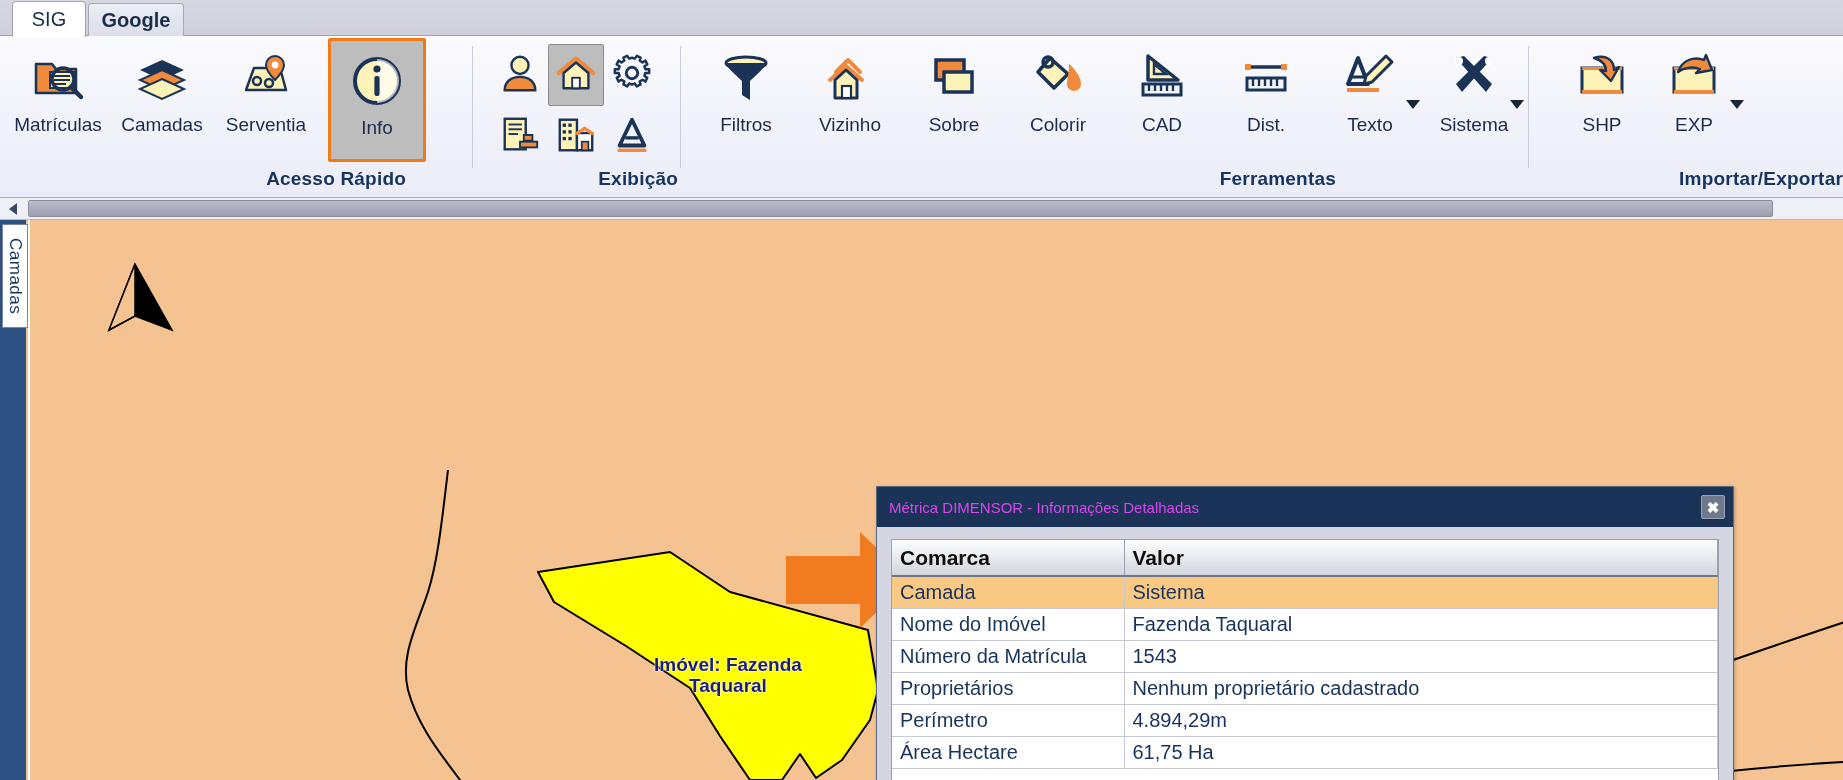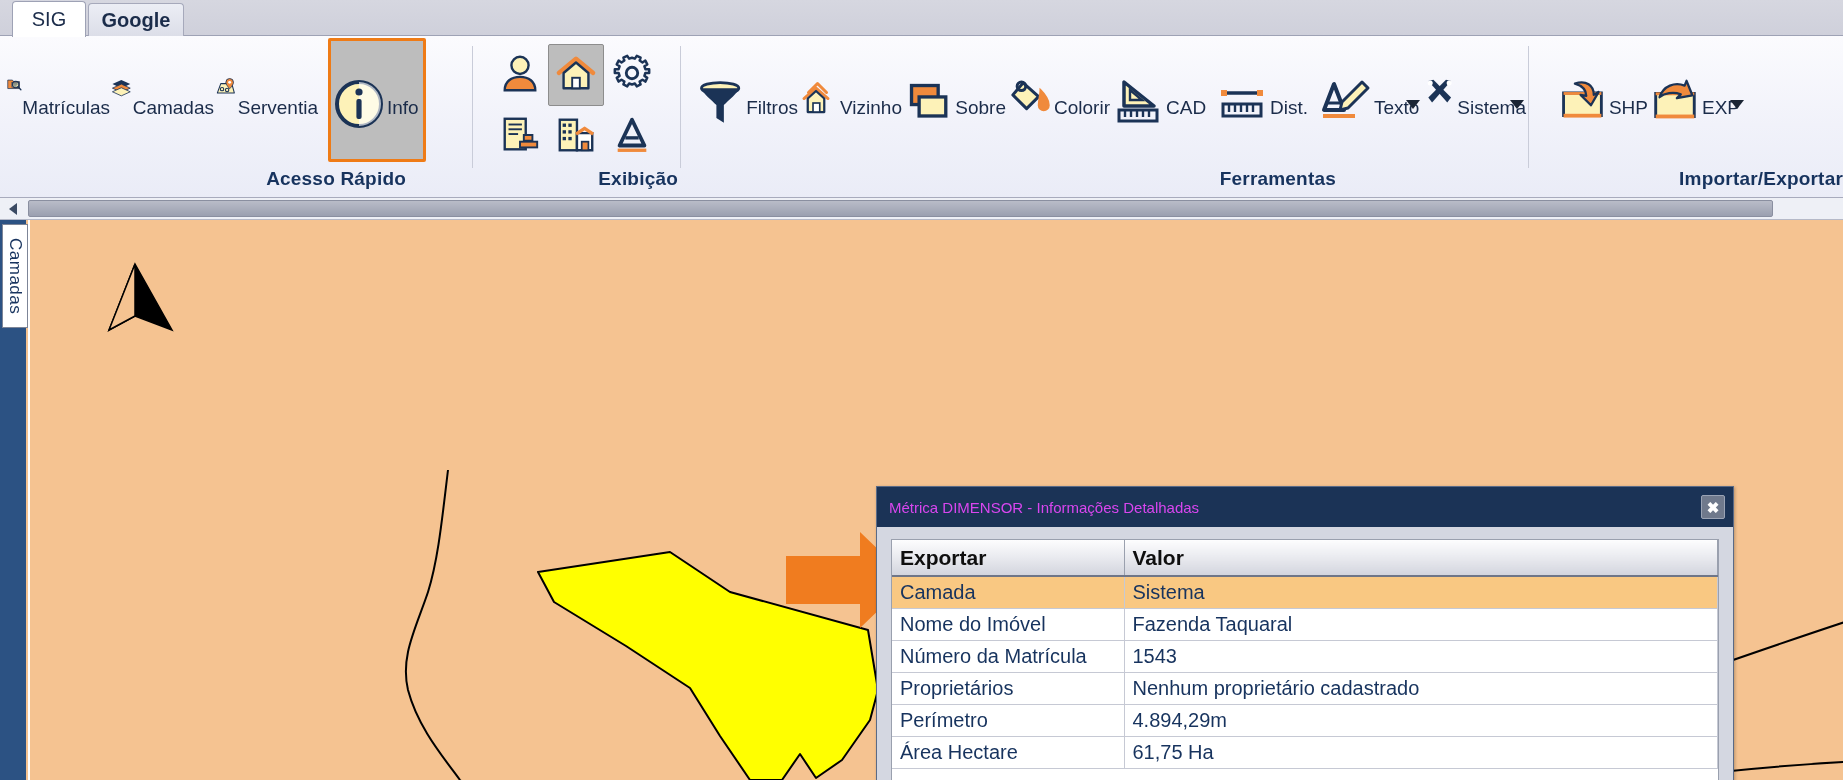--- a/index.html
+++ b/index.html
@@ -55,21 +55,21 @@
   }
   .group-sep {
     position: absolute; top: 10px; width: 1px; height: 122px;
     background: #c9ccd9;
   }
 
   
   .cmd {
     position: relative;
     width: 104px; height: 124px;
-    display: flex; flex-direction: row; align-items: center;
+    display: flex; flex-direction: column; align-items: center;
     padding-top: 12px;
     cursor: default;
   }
   .cmd .glyph { width: 56px; height: 60px; display: block; }
   .cmd .lbl {
     margin-top: 4px; font-size: 19px; color: #1b2c4a; white-space: nowrap;
   }
   .cmd.selected {
     background: #bdbdbd;
     border: 3px solid #ef7b16;
@@ -501,37 +501,38 @@
 
       <path d="M508 352 L640 332 L700 372 L838 410 L848 470 L840 500 L812 540
                L786 558 L770 534 L752 560 L720 560 L690 516 L660 468 L596 426
                L524 382 Z" fill="#ffff00" stroke="#000000" stroke-width="2" stroke-linejoin="round"></path>
 
       <g>
         <path d="M756 336 L830 336 L830 312 L880 360 L830 408 L830 384 L756 384 Z" fill="#f07c1f"></path>
       </g>
     </svg>
 
+    <div class="maplabel">Imóvel: Fazenda Taquaral</div>
   </div>
 
   <div class="dialog">
     <div class="dlg-title">
       <span class="t">Métrica DIMENSOR - Informações Detalhadas</span>
       <span class="dlg-close">✖</span>
     </div>
     <div class="dlg-body">
       <div class="grid-wrap">
         <table class="attr">
           <colgroup>
               <col class="c1">
               <col>
             </colgroup>
           <thead>
             <tr>
-              <th>Exportar</th>
+              <th>Comarca</th>
               <th>Valor</th>
             </tr>
           </thead>
           <tbody>
             <tr class="sel">
               <td>Camada</td>
               <td>Sistema</td>
             </tr>
             <tr>
               <td>Nome do Imóvel</td>

